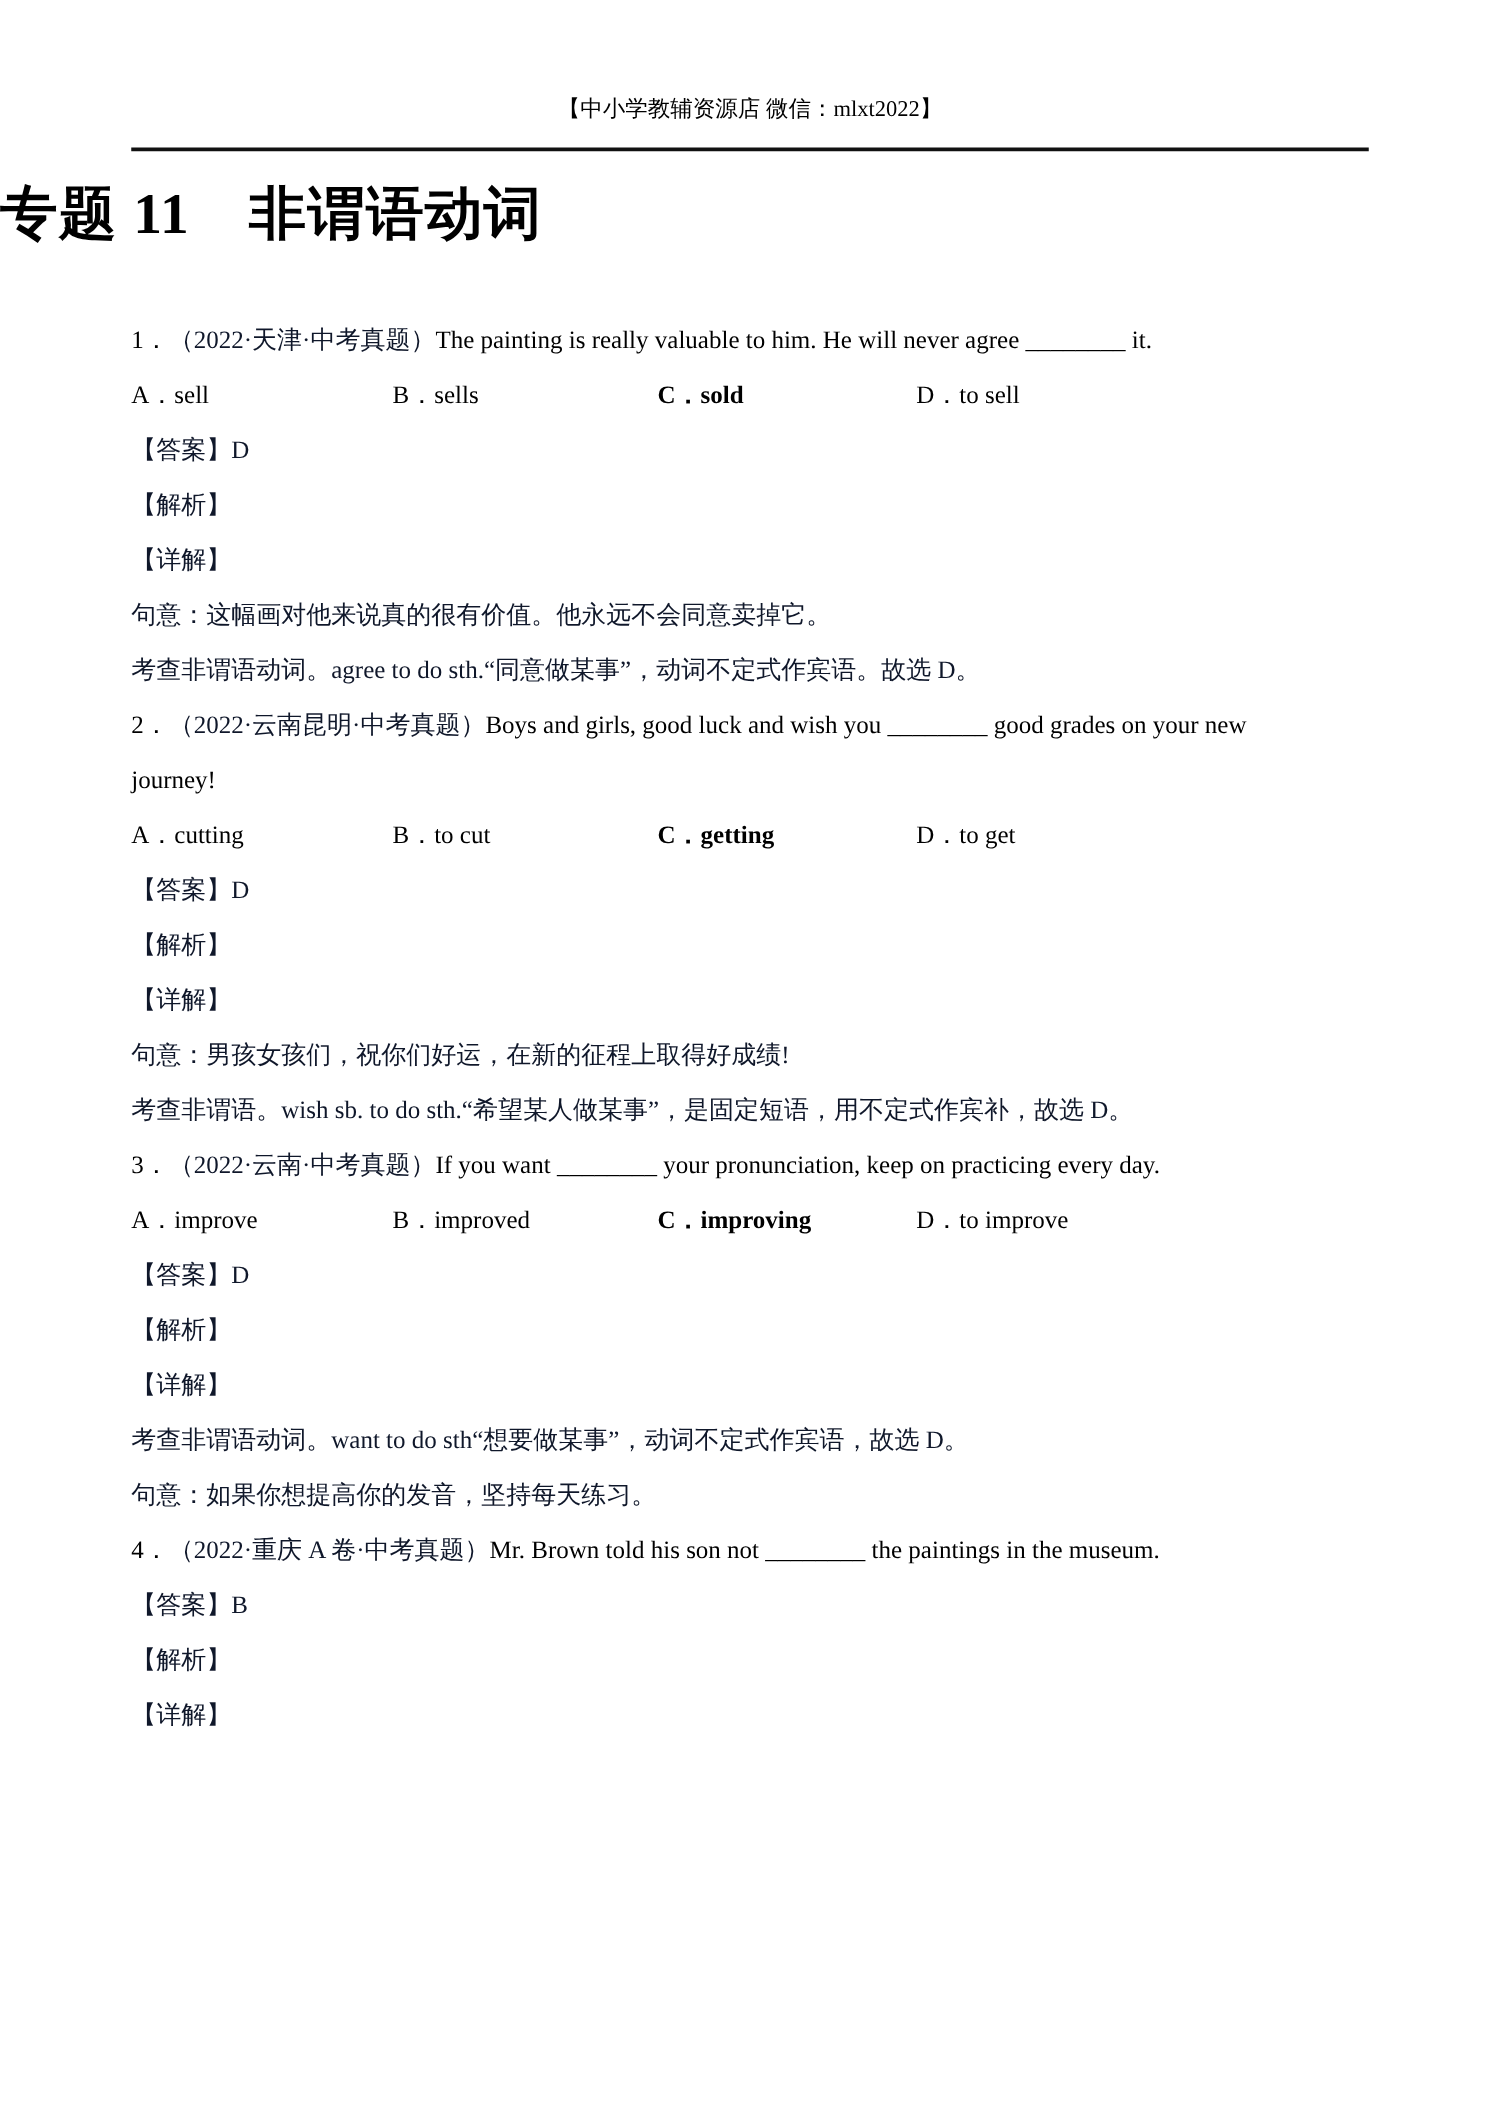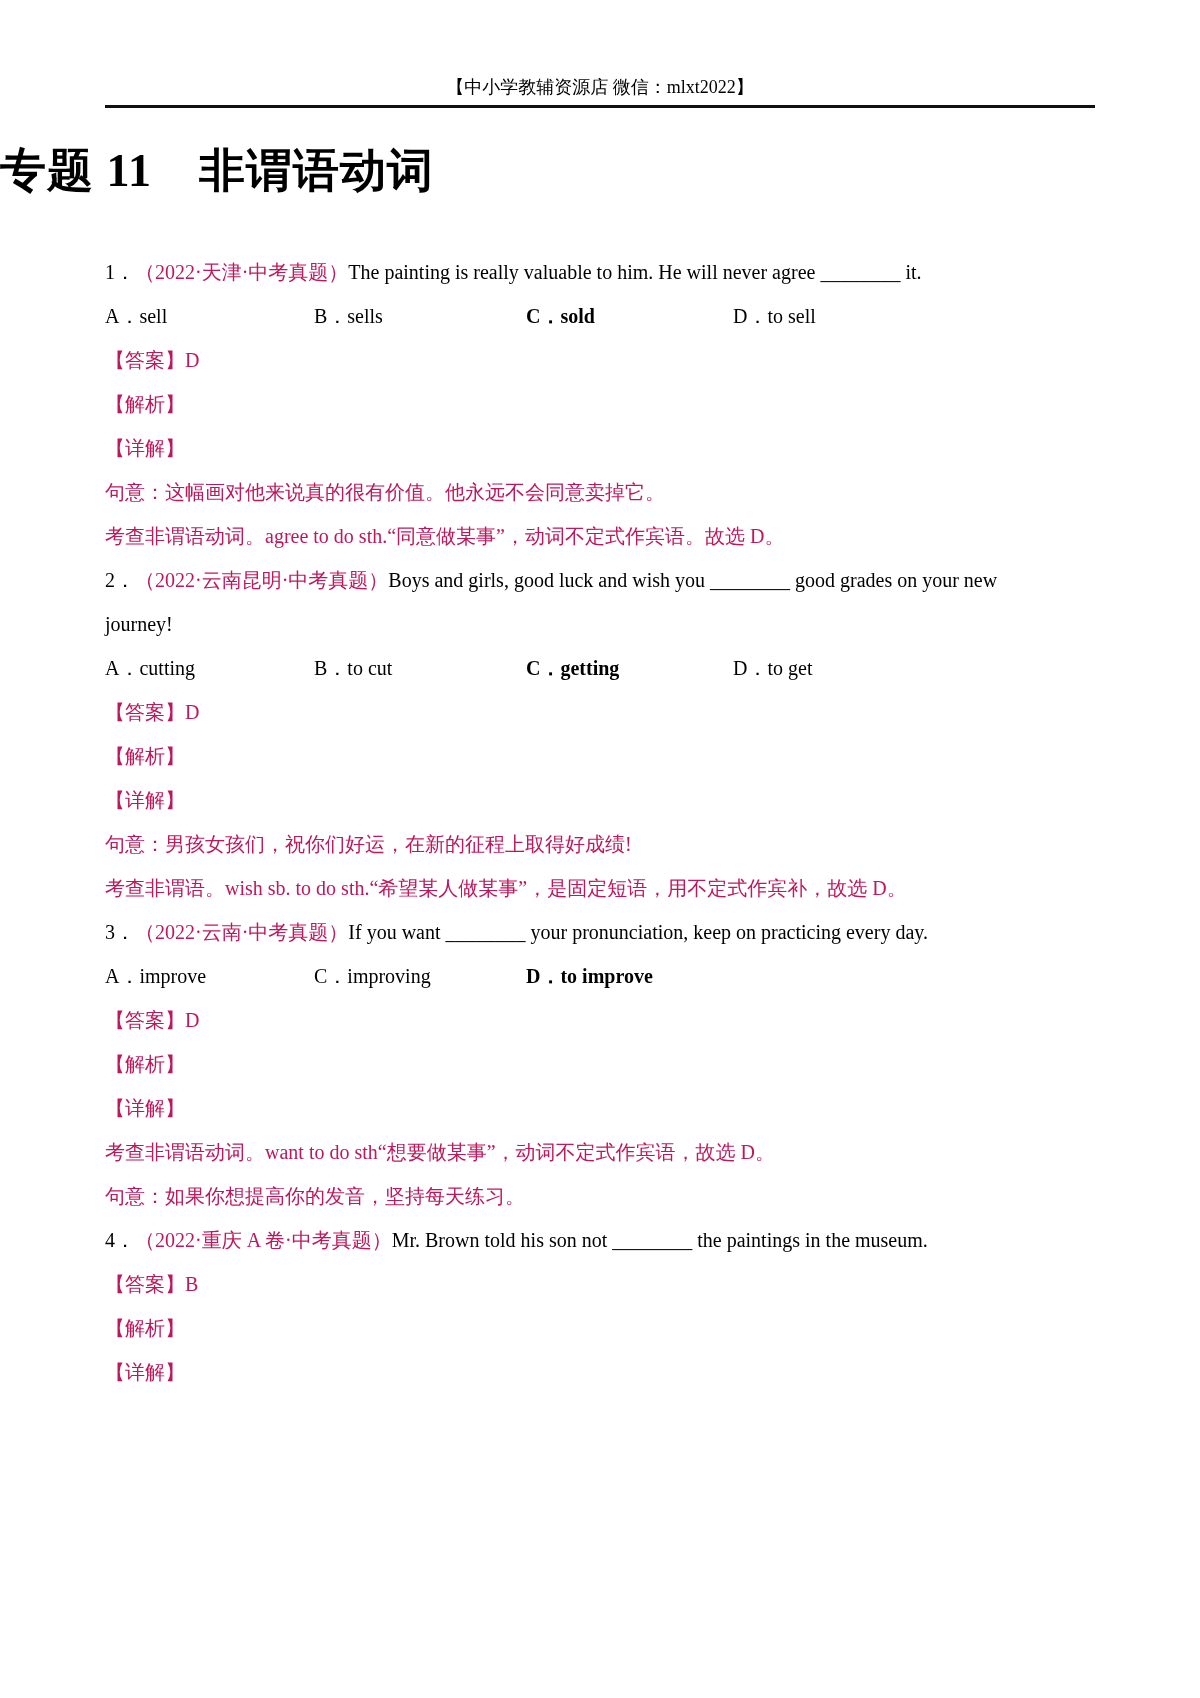--- a/index.html
+++ b/index.html
@@ -14,21 +14,21 @@
     width: 1200px; height: 1698px;
     background: #ffffff;
     overflow: hidden;
   }
   .header-wrap {
     position: absolute;
     top: 0; left: 105px; width: 990px;
   }
   .header-text {
     padding-top: 76px;
-    padding-bottom: 7px;
+    padding-bottom: 20px;
     text-align: center;
     font-size: 18px;
     line-height: 22px;
     border-bottom: 3px solid #111111;
     white-space: pre;
   }
   .doc-title {
     position: absolute;
     top: 140px; left: 0; width: 100%;
     text-align: left;
@@ -40,21 +40,21 @@
   .content {
     position: absolute;
     top: 250px; left: 105px; width: 990px;
   }
   .line {
     height: 44px;
     line-height: 44px;
     font-size: 20px;
     white-space: pre;
   }
-  .red { color: #be185d; }
+  .red { color: #0f172a; }
   .opts { display: flex; }
   .opts .opt:nth-child(1) { width: 209px; }
   .opts .opt:nth-child(2) { width: 212px; }
   .opts .opt:nth-child(3) { width: 207px; font-weight: bold; }
   .opts .opt:nth-child(4) { flex: 1; }
 </style>
 </head>
 <body>
 
 <div class="page">
@@ -95,20 +95,21 @@
       <div class="line red">【解析】</div>
       <div class="line red">【详解】</div>
       <div class="line red">句意：男孩女孩们，祝你们好运，在新的征程上取得好成绩!</div>
       <div class="line red">考查非谓语。wish sb. to do sth.“希望某人做某事”，是固定短语，用不定式作宾补，故选 D。</div>
     </div>
 
     <div>
       <div class="line"><span>3．</span><span class="red">（2022·云南·中考真题）</span><span>If you want ________ your pronunciation, keep on practicing every day.</span></div>
       <div class="line opts">
         <span class="opt">A．improve</span>
+        <span class="opt">B．improved</span>
         <span class="opt">C．improving</span>
         <span class="opt">D．to improve</span>
       </div>
       <div class="line red"><span>【答案】</span><span>D</span></div>
       <div class="line red">【解析】</div>
       <div class="line red">【详解】</div>
       <div class="line red">考查非谓语动词。want to do sth“想要做某事”，动词不定式作宾语，故选 D。</div>
       <div class="line red">句意：如果你想提高你的发音，坚持每天练习。</div>
     </div>
 

